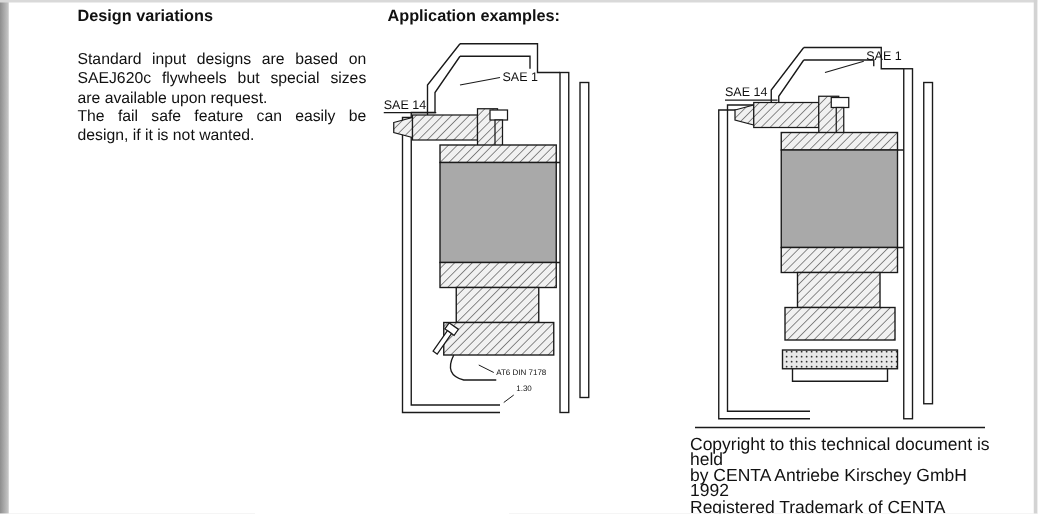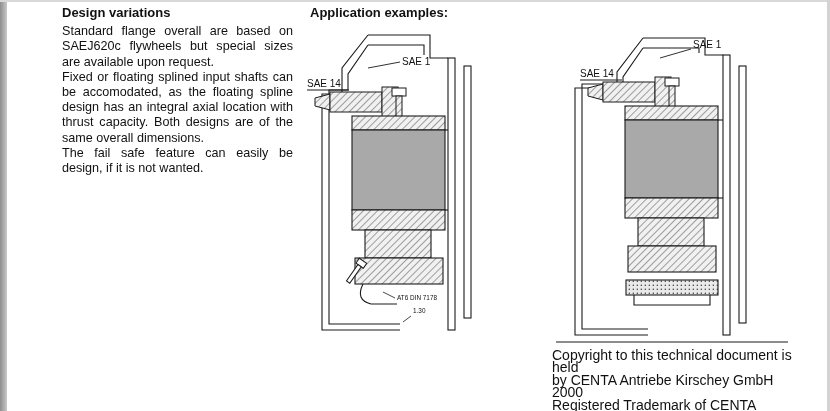--- a/index.html
+++ b/index.html
@@ -8,21 +8,21 @@
     font-family:"Liberation Sans",sans-serif;color:#111;overflow:hidden;
   }
   .edge-left{position:absolute;left:0;top:0;width:7px;height:411px;
     background:linear-gradient(90deg,#8e8e8e,#c9c9c9);}
   .edge-top{position:absolute;left:0;top:0;width:830px;height:2px;background:#d9d9d9;}
   .edge-right{position:absolute;right:0;top:0;width:3px;height:411px;background:#d3d3d3;}
   .left-col{
     position:absolute;left:62px;top:5px;width:231px;
     font-size:12.6px;line-height:15.2px;text-align:justify;
   }
-  .left-col h3{font-size:13px;margin:0 0 4px 0;font-weight:bold;text-align:left;}
+  .left-col h3{font-size:13px;margin:0 0 20px 0;font-weight:bold;text-align:left;}
   .left-col p{margin:0;}
   .right-heading{
     position:absolute;left:310px;top:5px;font-size:13px;font-weight:bold;margin:0;text-align:right;
   }
   .drawing{position:absolute;}
   .drawing text{font-family:"Liberation Sans",sans-serif;fill:#111;}
   .lbl{font-size:10px;}
   .tiny{font-size:6.4px;}
   .copyright{
     position:absolute;left:552px;top:349px;width:252px;
@@ -32,22 +32,21 @@
 </head>
 <body>
 
 <div class="page">
   <div class="edge-left"></div>
   <div class="edge-top"></div>
   <div class="edge-right"></div>
 
   <div class="left-col">
     <h3>Design variations</h3>
-    <p>Standard flange overall are based on SAEJ620c flywheels but special sizes are available upon request.</p>
-    <p>Fixed or floating splined input shafts can be accomodated, as the floating spline design has an integral axial location with thrust capacity. Both designs are of the same overall dimensions.</p>
+    <p>Standard input designs are based on SAEJ620c flywheels but special sizes are available upon request.</p>
     <p>The fail safe feature can easily be design, if it is not wanted.</p>
   </div>
 
   <h3 class="right-heading">Application examples:</h3>
 
   <svg class="drawing" style="left:305px;top:28px;" width="230" height="318" viewBox="0 0 230 318">
     <defs>
       <pattern id="hatchA" width="5" height="5" patternUnits="userSpaceOnUse" patternTransform="rotate(45)">
         <rect width="5" height="5" fill="#f1f1f1"></rect>
         <line x1="0" y1="0" x2="0" y2="5" stroke="#4a4a4a" stroke-width="1"></line>
@@ -153,17 +152,17 @@
       <path d="M86,267 v10 h76 v-10" fill="none"></path>
     </g>
 
     <line x1="112" y1="30" x2="143" y2="21" stroke="#1a1a1a" stroke-width="0.9"></line>
     <text class="lbl" x="145" y="20">SAE 1</text>
     <text class="lbl" x="32" y="49">SAE 14</text>
   </svg>
 
   <div class="copyright">
     <div>Copyright to this technical document is held</div>
-    <div>by CENTA Antriebe Kirschey GmbH 2000</div>
+    <div>by CENTA Antriebe Kirschey GmbH 1992</div>
     <div>Registered Trademark of CENTA Antriebe</div>
     <div>CENTAX® and CENTAFLEX® :</div>
   </div>
 </div>
 
 </body></html>

